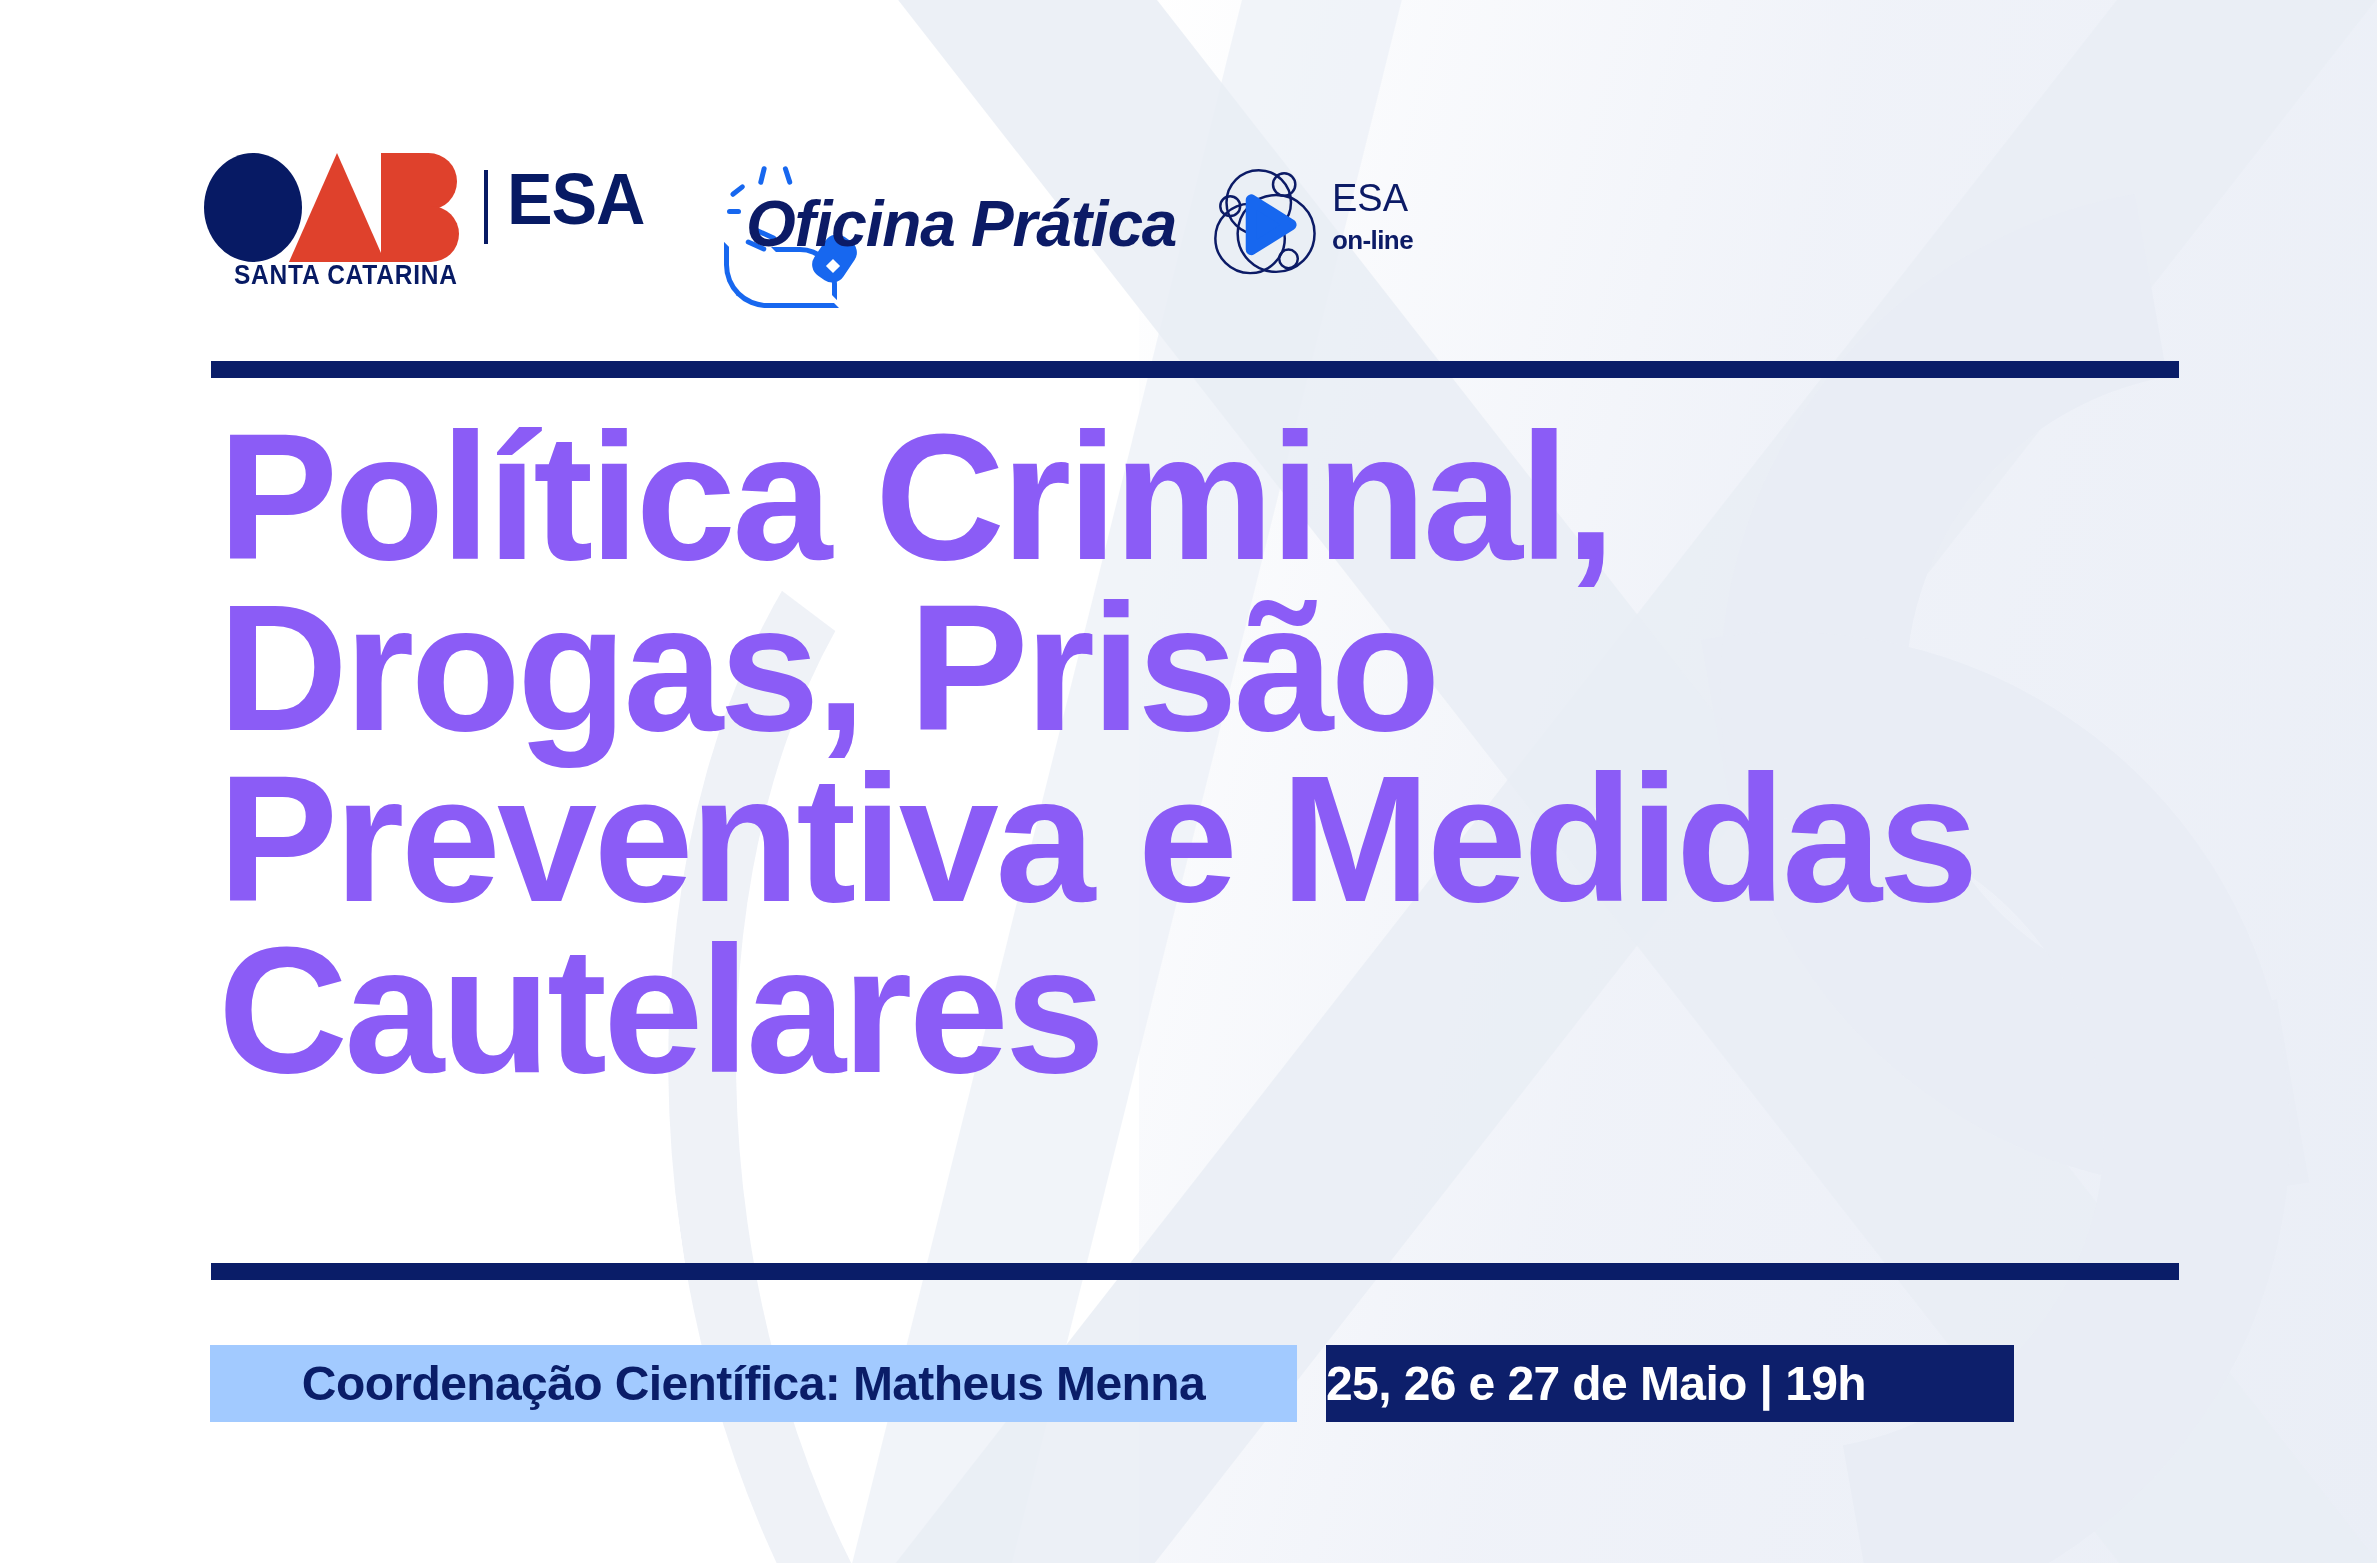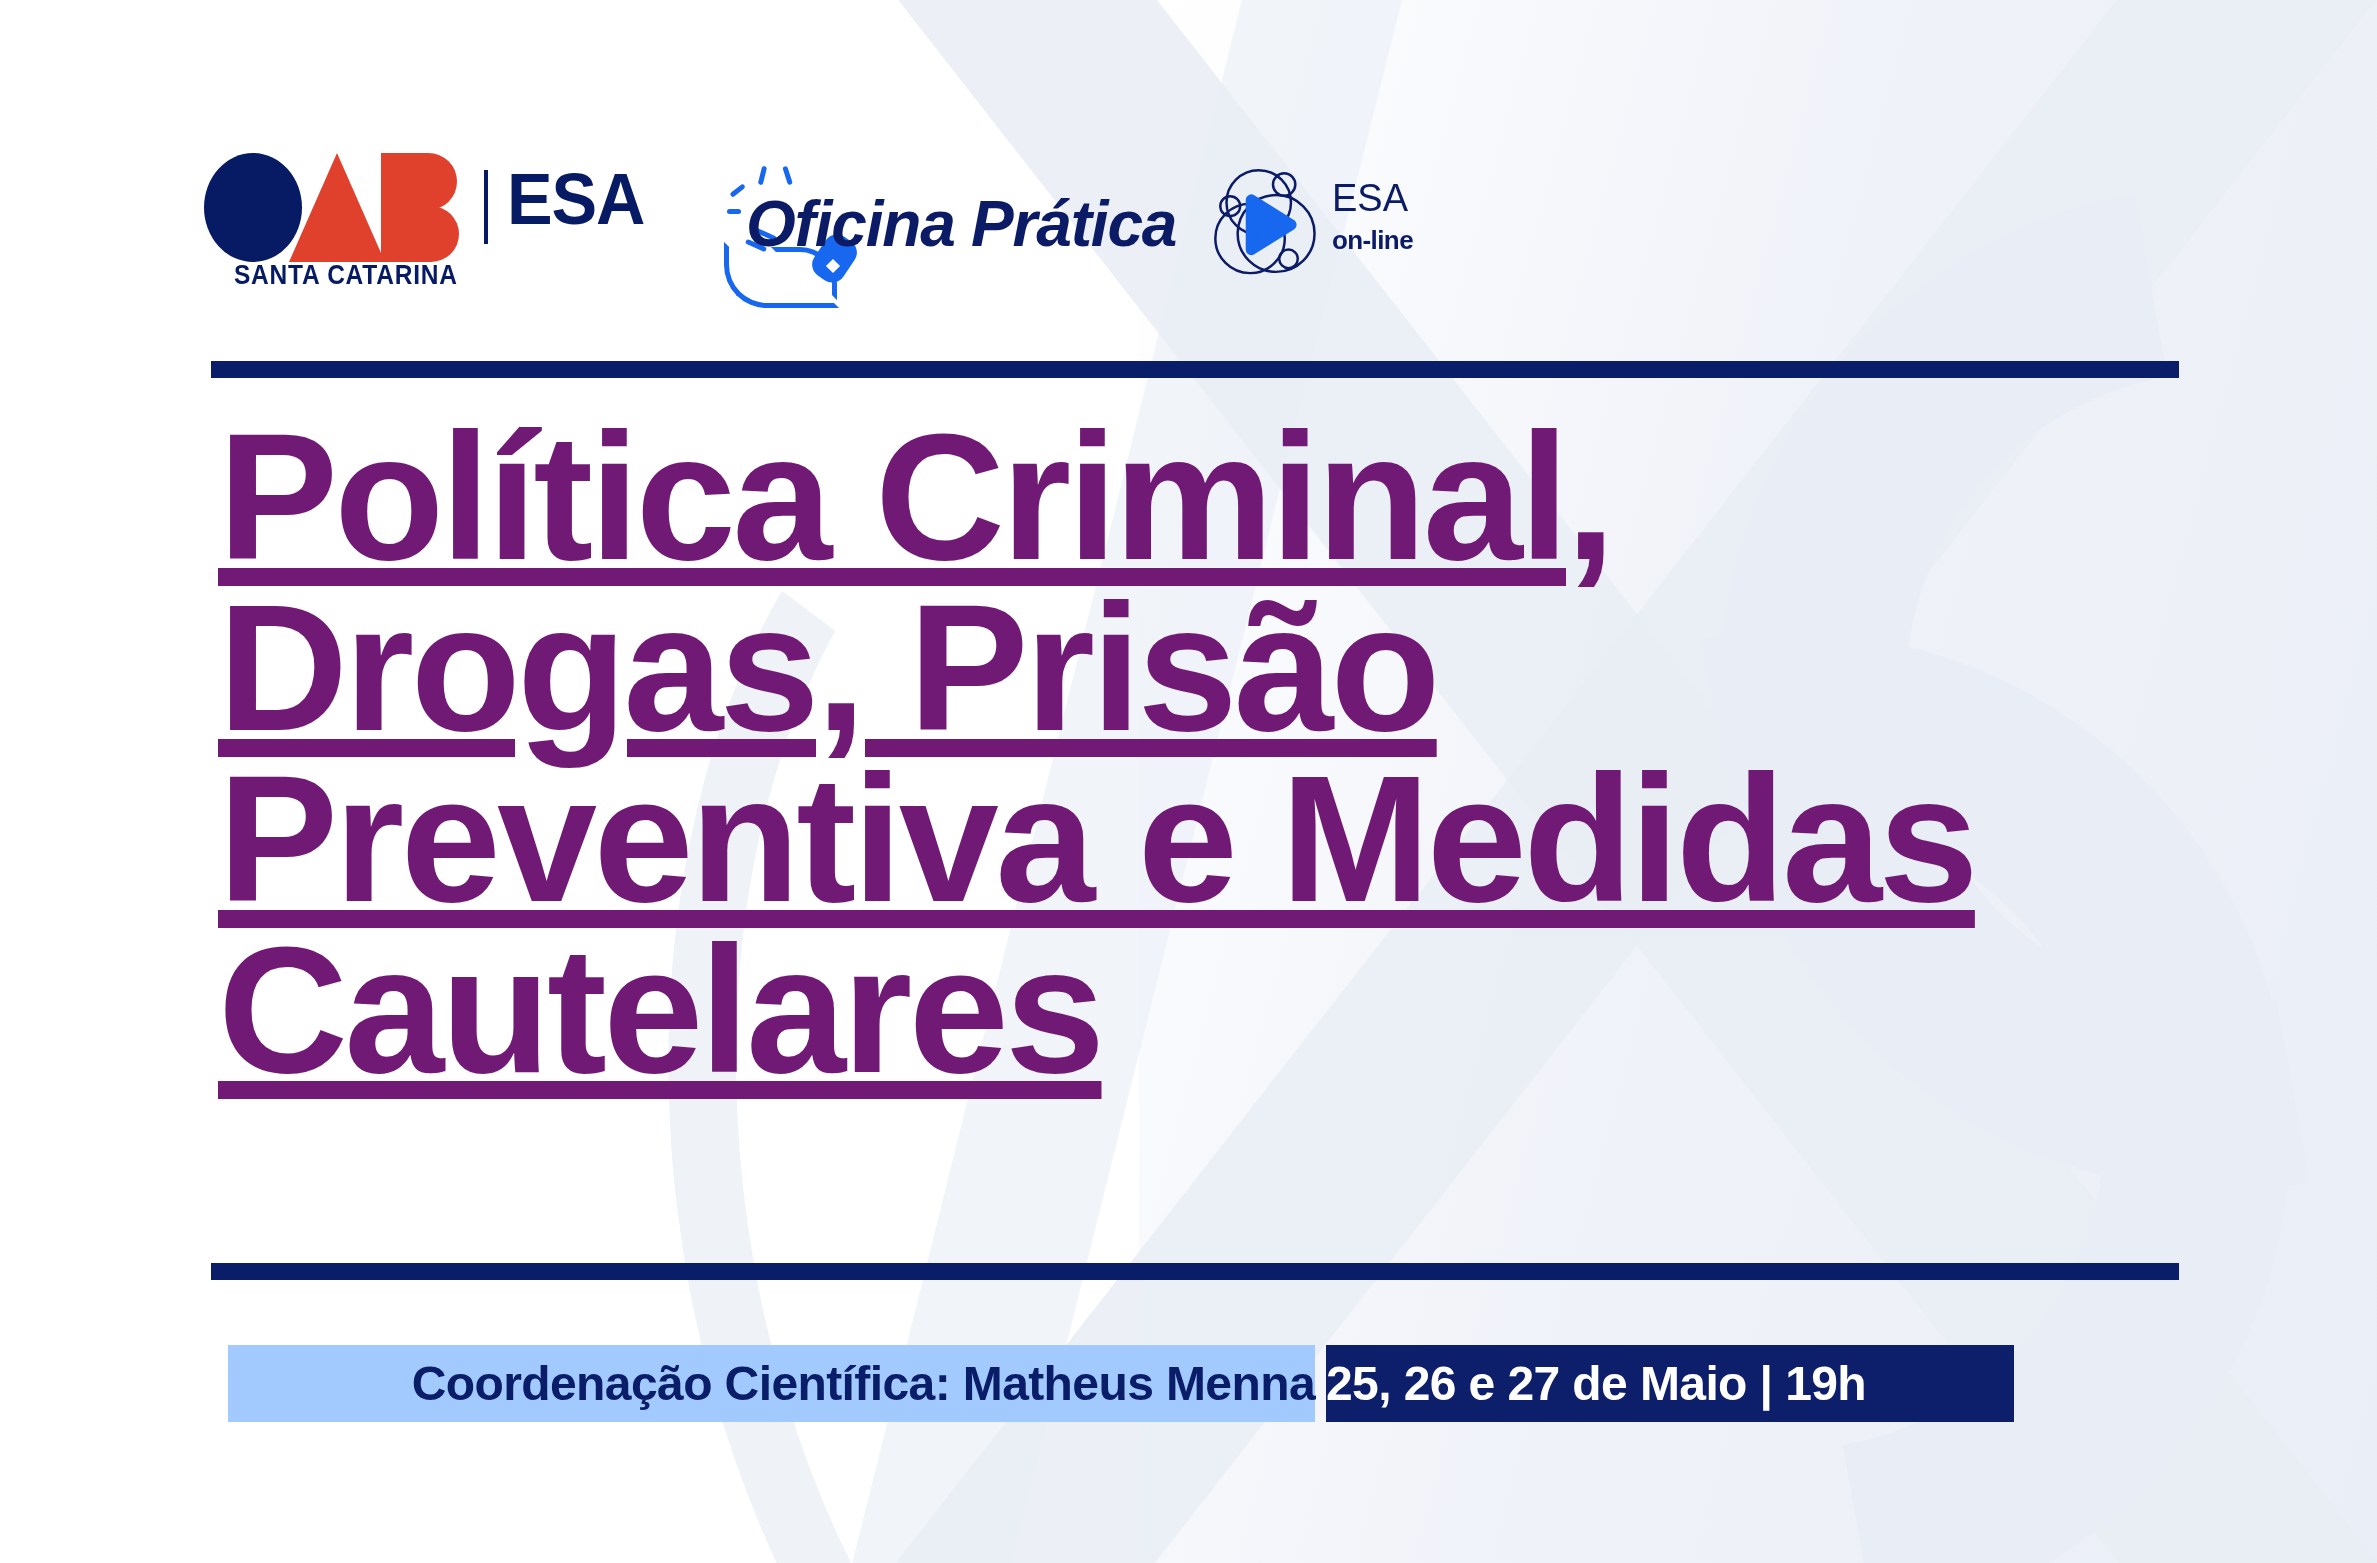--- a/index.html
+++ b/index.html
@@ -328,41 +328,40 @@
   }
   .rule-top { top: 361px; }
   .rule-bottom { top: 1263px; }
 
   
   .title {
     position: absolute;
     left: 218px;
     top: 411px;
     width: 1981px;
-    color: #701a75;
+    color: #8b5cf6;
     font-family: "Liberation Sans", sans-serif;
     font-weight: 800;
     font-size: 180px;
     line-height: 0.95;
     letter-spacing: -3.7px;
     white-space: pre-line;
-    text-decoration: underline;
   }
 
   
   .coord-box {
     position: absolute;
-    left: 228px;
+    left: 210px;
     top: 1345px;
     width: 1087px;
     height: 77px;
     background: #a2caff;
     display: flex;
     align-items: center;
-    justify-content: flex-end;
+    justify-content: center;
   }
   .coord-text {
     color: #0a1d68;
     font-size: 48px;
     font-weight: 700;
     letter-spacing: -0.6px;
     font-family: "Liberation Sans", sans-serif;
     white-space: nowrap;
   }
   .date-box {

